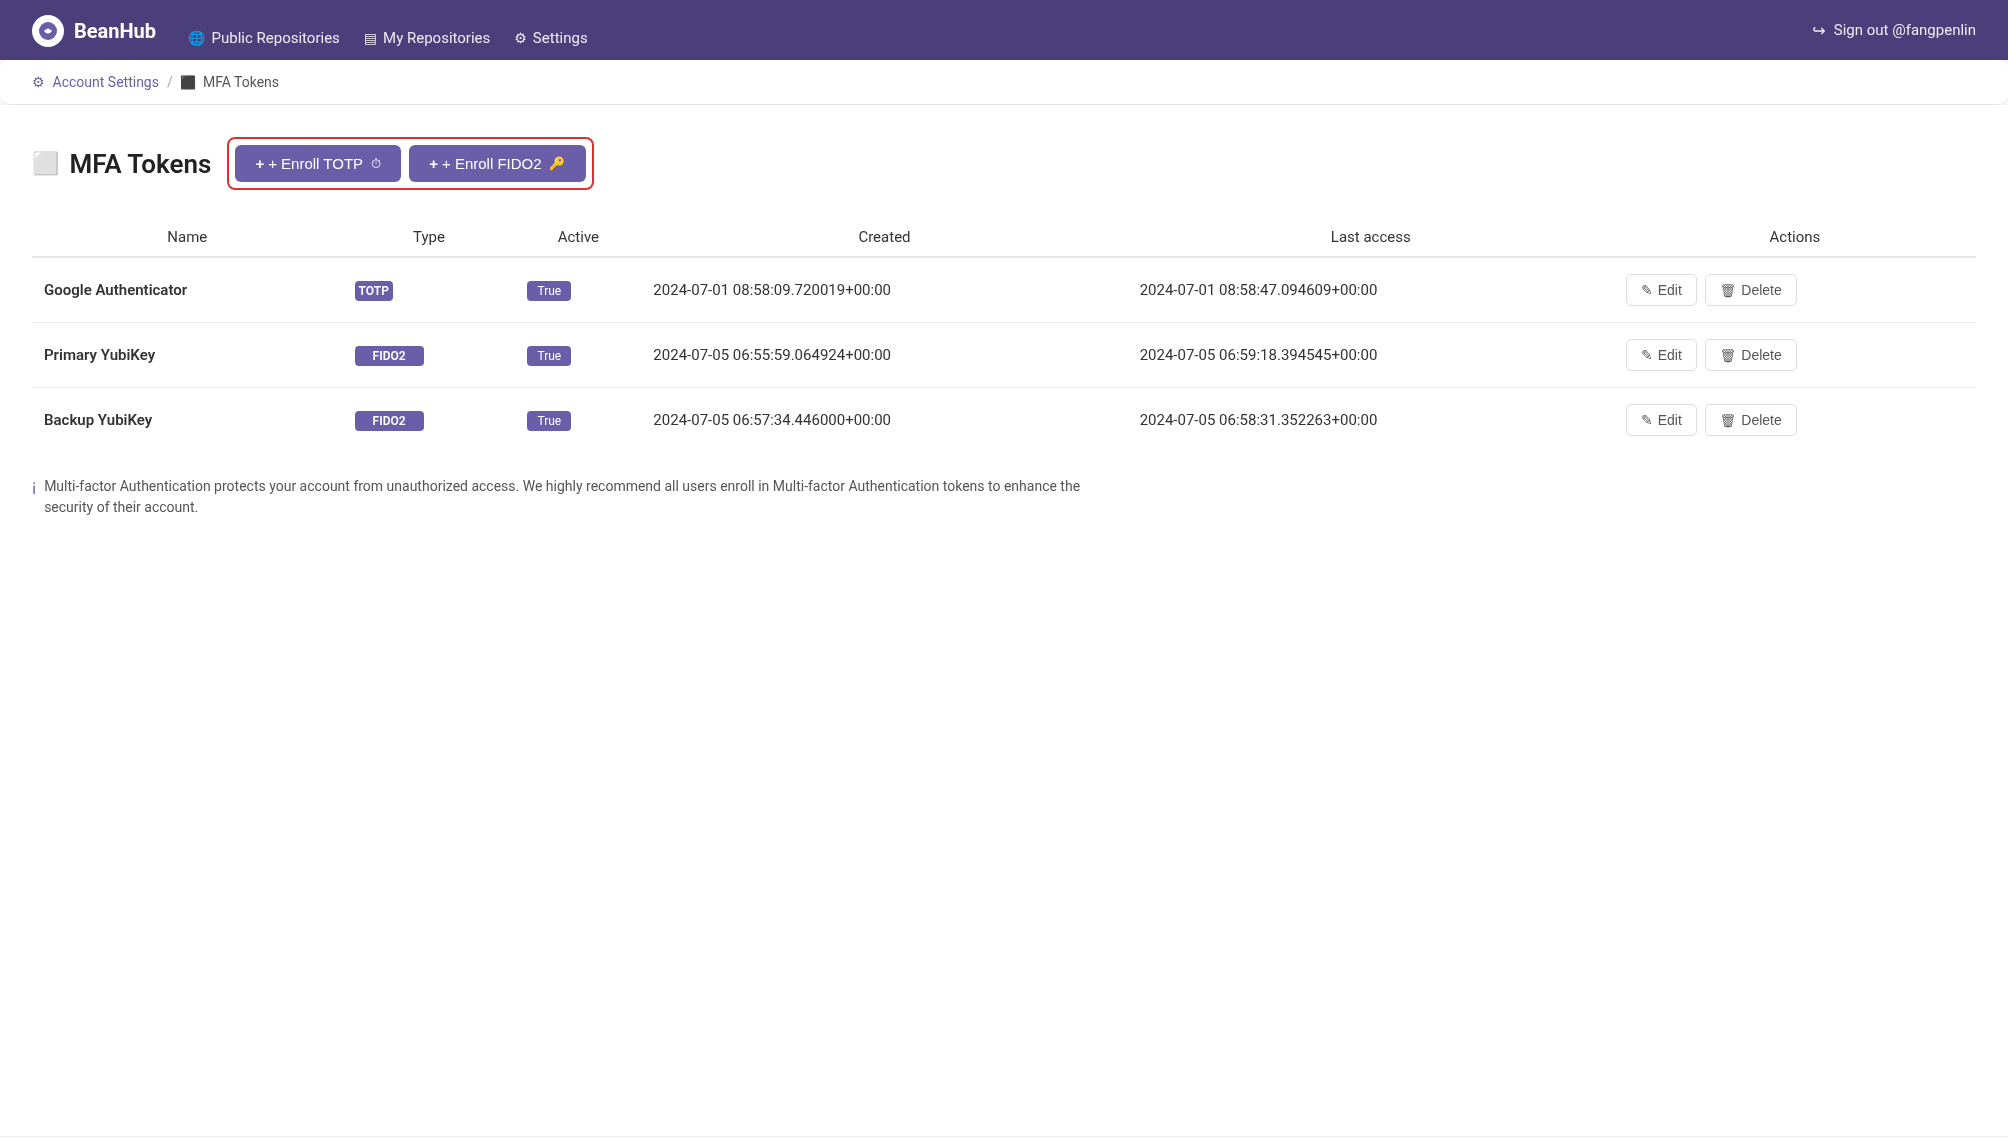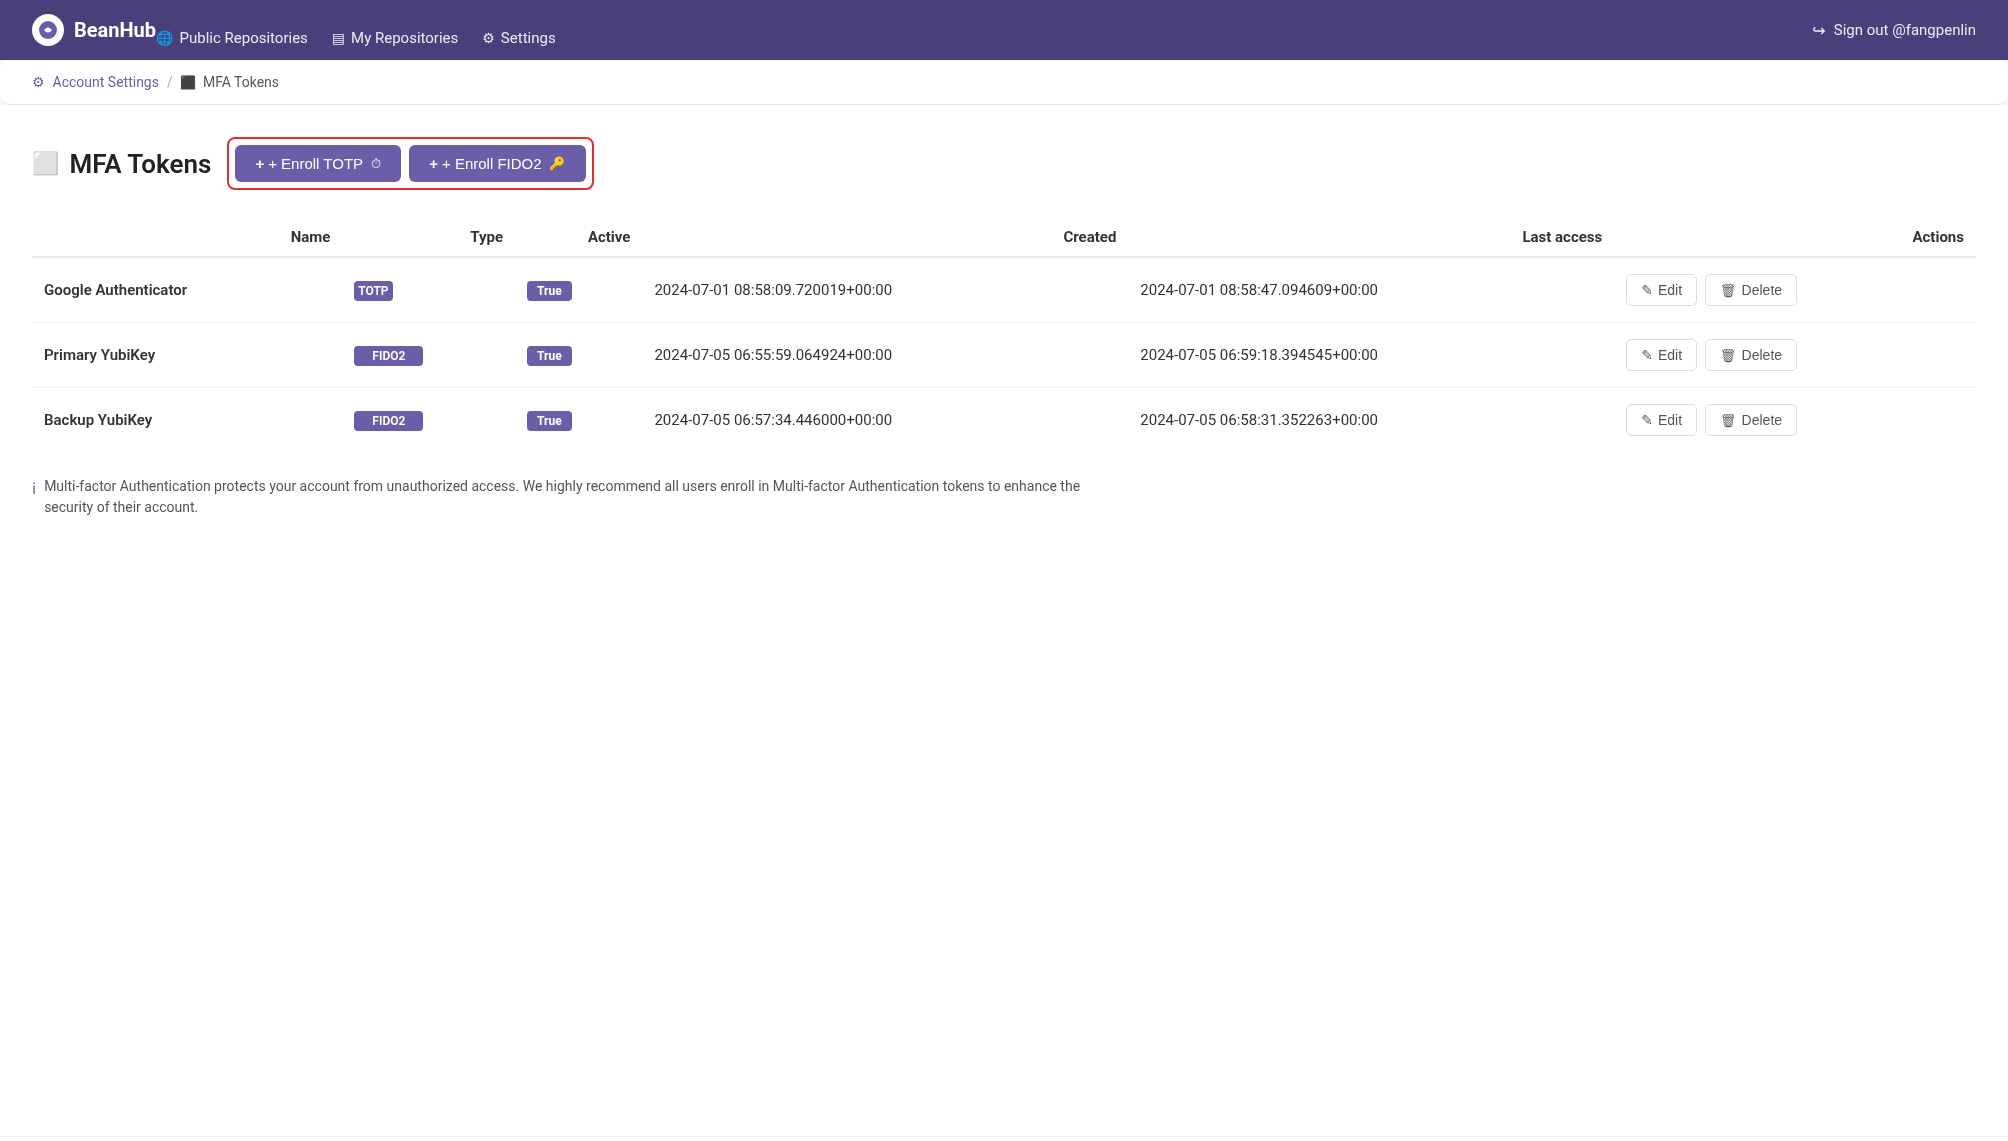--- a/index.html
+++ b/index.html
@@ -14,21 +14,22 @@
     .navbar {
       background: #4a3f7a;
       display: flex;
       align-items: center;
       justify-content: space-between;
       padding: 0 32px;
       height: 60px;
     }
     .navbar-left {
       display: flex;
-      align-items: center;
+      align-items: flex-end;
+      gap: 32px;
     }
     .logo {
       display: flex;
       align-items: center;
       gap: 10px;
       color: white;
       font-size: 20px;
       font-weight: 700;
       text-decoration: none;
     }
@@ -142,23 +143,23 @@
     
     .mfa-table {
       width: 100%;
       border-collapse: collapse;
       margin-bottom: 24px;
     }
     .mfa-table thead tr {
       border-bottom: 2px solid #e5e5e5;
     }
     .mfa-table th {
-      text-align: right;
+      text-align: center;
       padding: 10px 12px;
-      font-weight: 700;
+      font-weight: 400;
       font-size: 15px;
       color: #333;
     }
     .mfa-table td {
       padding: 16px 12px;
       font-size: 15px;
       color: #333;
       border-bottom: 1px solid #eee;
       vertical-align: middle;
     }
@@ -180,21 +181,21 @@
       padding: 3px 18px;
       font-size: 12px;
       font-weight: 600;
     }
     .badge-true {
       background: #6b5ea8;
       color: white;
       border-radius: 4px;
       padding: 3px 10px;
       font-size: 12px;
-      font-weight: 700;
+      font-weight: 400;
     }
 
     .actions-cell {
       display: flex;
       gap: 8px;
       align-items: center;
     }
     .btn-action {
       background: white;
       color: #555;

